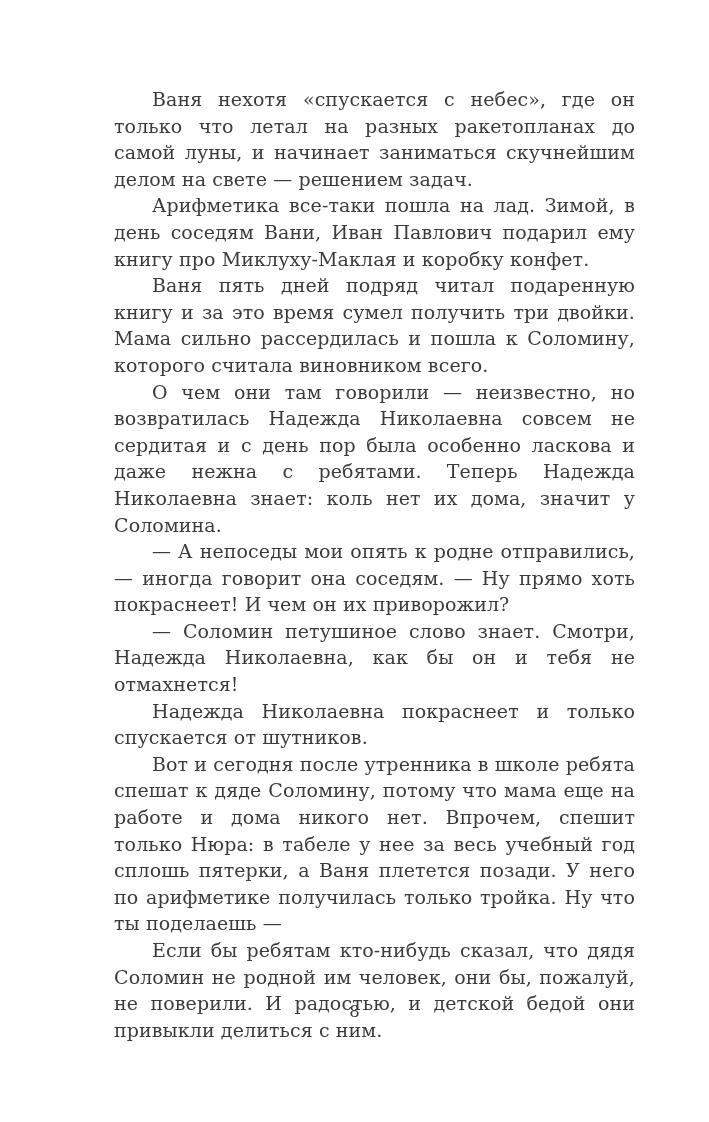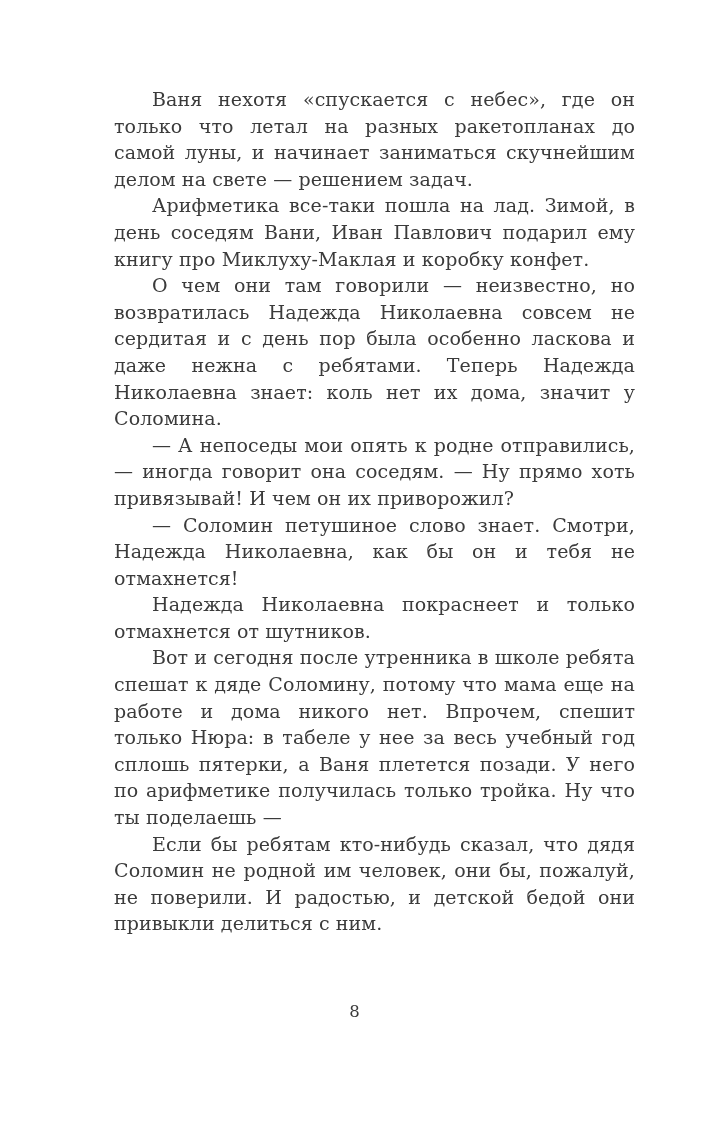--- a/index.html
+++ b/index.html
@@ -46,21 +46,22 @@
     color: #3b3b3b;
   }
 </style>
 </head>
 <body>
 
 <div class="page">
   <div class="text-block">
     <p>Ваня нехотя «спускается с небес», где он только что летал на разных ракетопланах до самой луны, и начинает заниматься скучнейшим делом на свете — решением задач.</p>
     <p>Арифметика все-таки пошла на лад. Зимой, в день соседям Вани, Иван Павлович подарил ему книгу про Миклуху-Маклая и коробку конфет.</p>
+    <p>Ваня пять дней подряд читал подаренную книгу и за это время сумел получить три двойки. Мама сильно рассердилась и пошла к Соломину, которого считала виновником всего.</p>
     <p>О чем они там говорили — неизвестно, но возвратилась Надежда Николаевна совсем не сердитая и с день пор была особенно ласкова и даже нежна с ребятами. Теперь Надежда Николаевна знает: коль нет их дома, значит у Соломина.</p>
-    <p>— А непоседы мои опять к родне отправились, — иногда говорит она соседям. — Ну прямо хоть привязывай! И чем он их приворожил?</p>
+    <p>— А непоседы мои опять к родне отправились, — иногда говорит она соседям. — Ну прямо хоть покраснеет! И чем он их приворожил?</p>
     <p>— Соломин петушиное слово знает. Смотри, Надежда Николаевна, как бы он и тебя не отмахнется!</p>
-    <p>Надежда Николаевна покраснеет и только отмахнется от шутников.</p>
+    <p>Надежда Николаевна покраснеет и только спускается от шутников.</p>
     <p>Вот и сегодня после утренника в школе ребята спешат к дяде Соломину, потому что мама еще на работе и дома никого нет. Впрочем, спешит только Нюра: в табеле у нее за весь учебный год сплошь пятерки, а Ваня плетется позади. У него по арифметике получилась только тройка. Ну что ты поделаешь —</p>
     <p>Если бы ребятам кто-нибудь сказал, что дядя Соломин не родной им человек, они бы, пожалуй, не поверили. И радостью, и детской бедой они привыкли делиться с ним.</p>
   </div>
   <div class="page-number">8</div>
 </div>
 
 </body></html>

